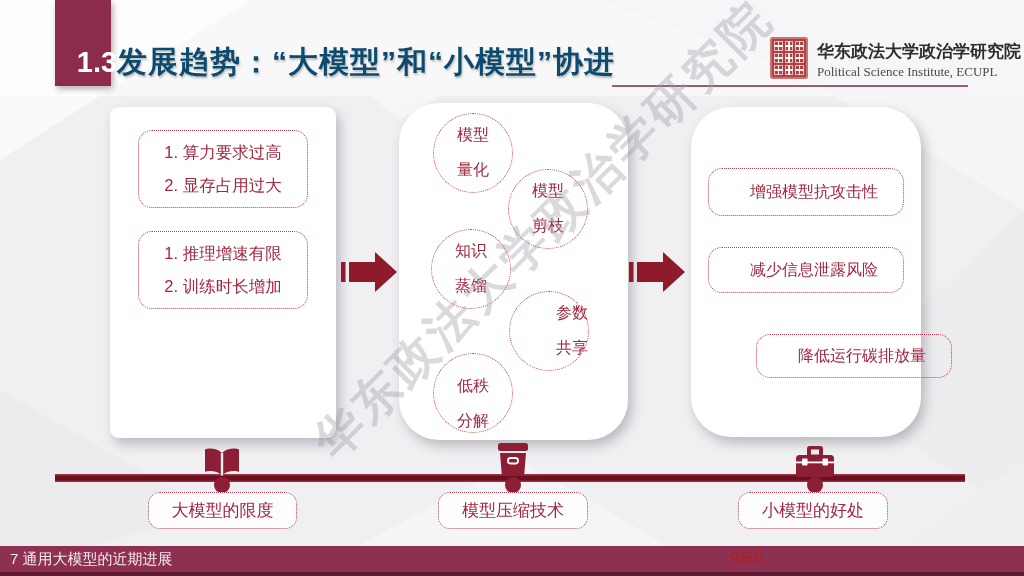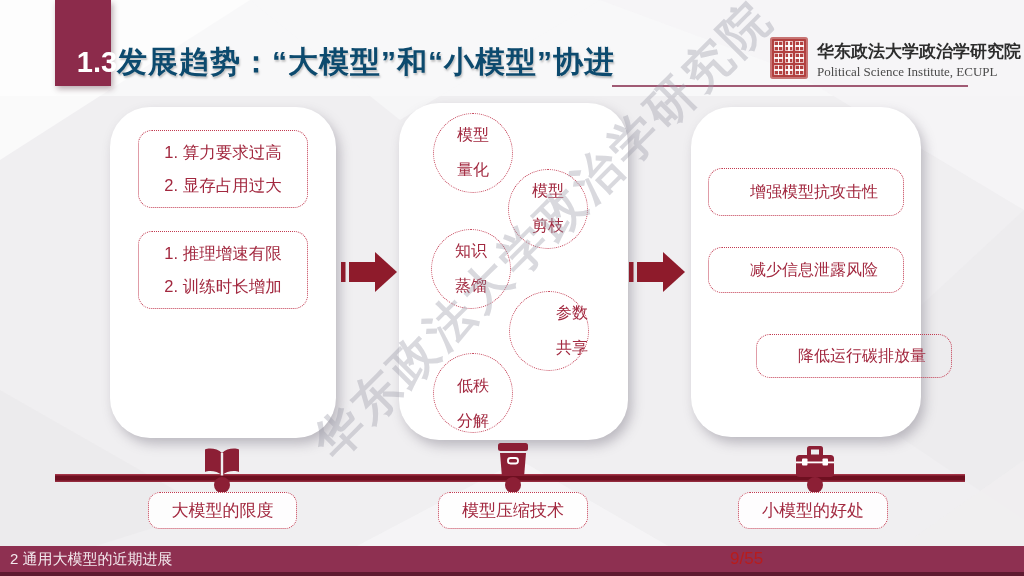--- a/index.html
+++ b/index.html
@@ -47,21 +47,21 @@
     position:absolute; left:817px; top:64px; font-size:13px;
     color:#4B4B4B; font-family:"Liberation Serif", serif; white-space:nowrap;
   }
   .header-rule { position:absolute; left:612px; top:85px; width:356px; height:2px; background:#A05A74; }
 
   
   .panel {
     position:absolute; background:#FFFFFF; border-radius:40px;
     box-shadow:4px 6px 12px rgba(125,120,132,.45);
   }
-  #panel-left  { left:110px; top:107px; width:226px; height:331px; }
+  #panel-left  { left:110px; top:107px; width:226px; height:331px;border-radius:9px; }
   #panel-mid   { left:399px; top:103px; width:229px; height:337px; }
   #panel-right { left:691px; top:107px; width:230px; height:330px; }
 
   .dotted-box {
     position:absolute; border:1.6px dotted #C23A50; border-radius:14px;
     color:#A2283F; box-sizing:border-box; background:transparent;
   }
   .li-item {
     left:28px; width:170px; font-size:16.5px;
     display:flex; flex-direction:column; justify-content:center; gap:11px;
@@ -256,16 +256,16 @@
   <div class="tl-dot" id="dot3"></div>
 
   <div class="tl-label" id="tl1">大模型的限度</div>
   <div class="tl-label" id="tl2">模型压缩技术</div>
   <div class="tl-label" id="tl3">小模型的好处</div>
 
   <div class="watermark">华东政法大学政治学研究院</div>
 
   <div class="footer-bar"></div>
   <div class="footer-strip"></div>
-  <div class="footer-text">2 通用大模型的近期进展</div>
+  <div class="footer-text">7 通用大模型的近期进展</div>
   <div class="footer-page">9/55</div>
 
 </div>
 
 </body></html>

